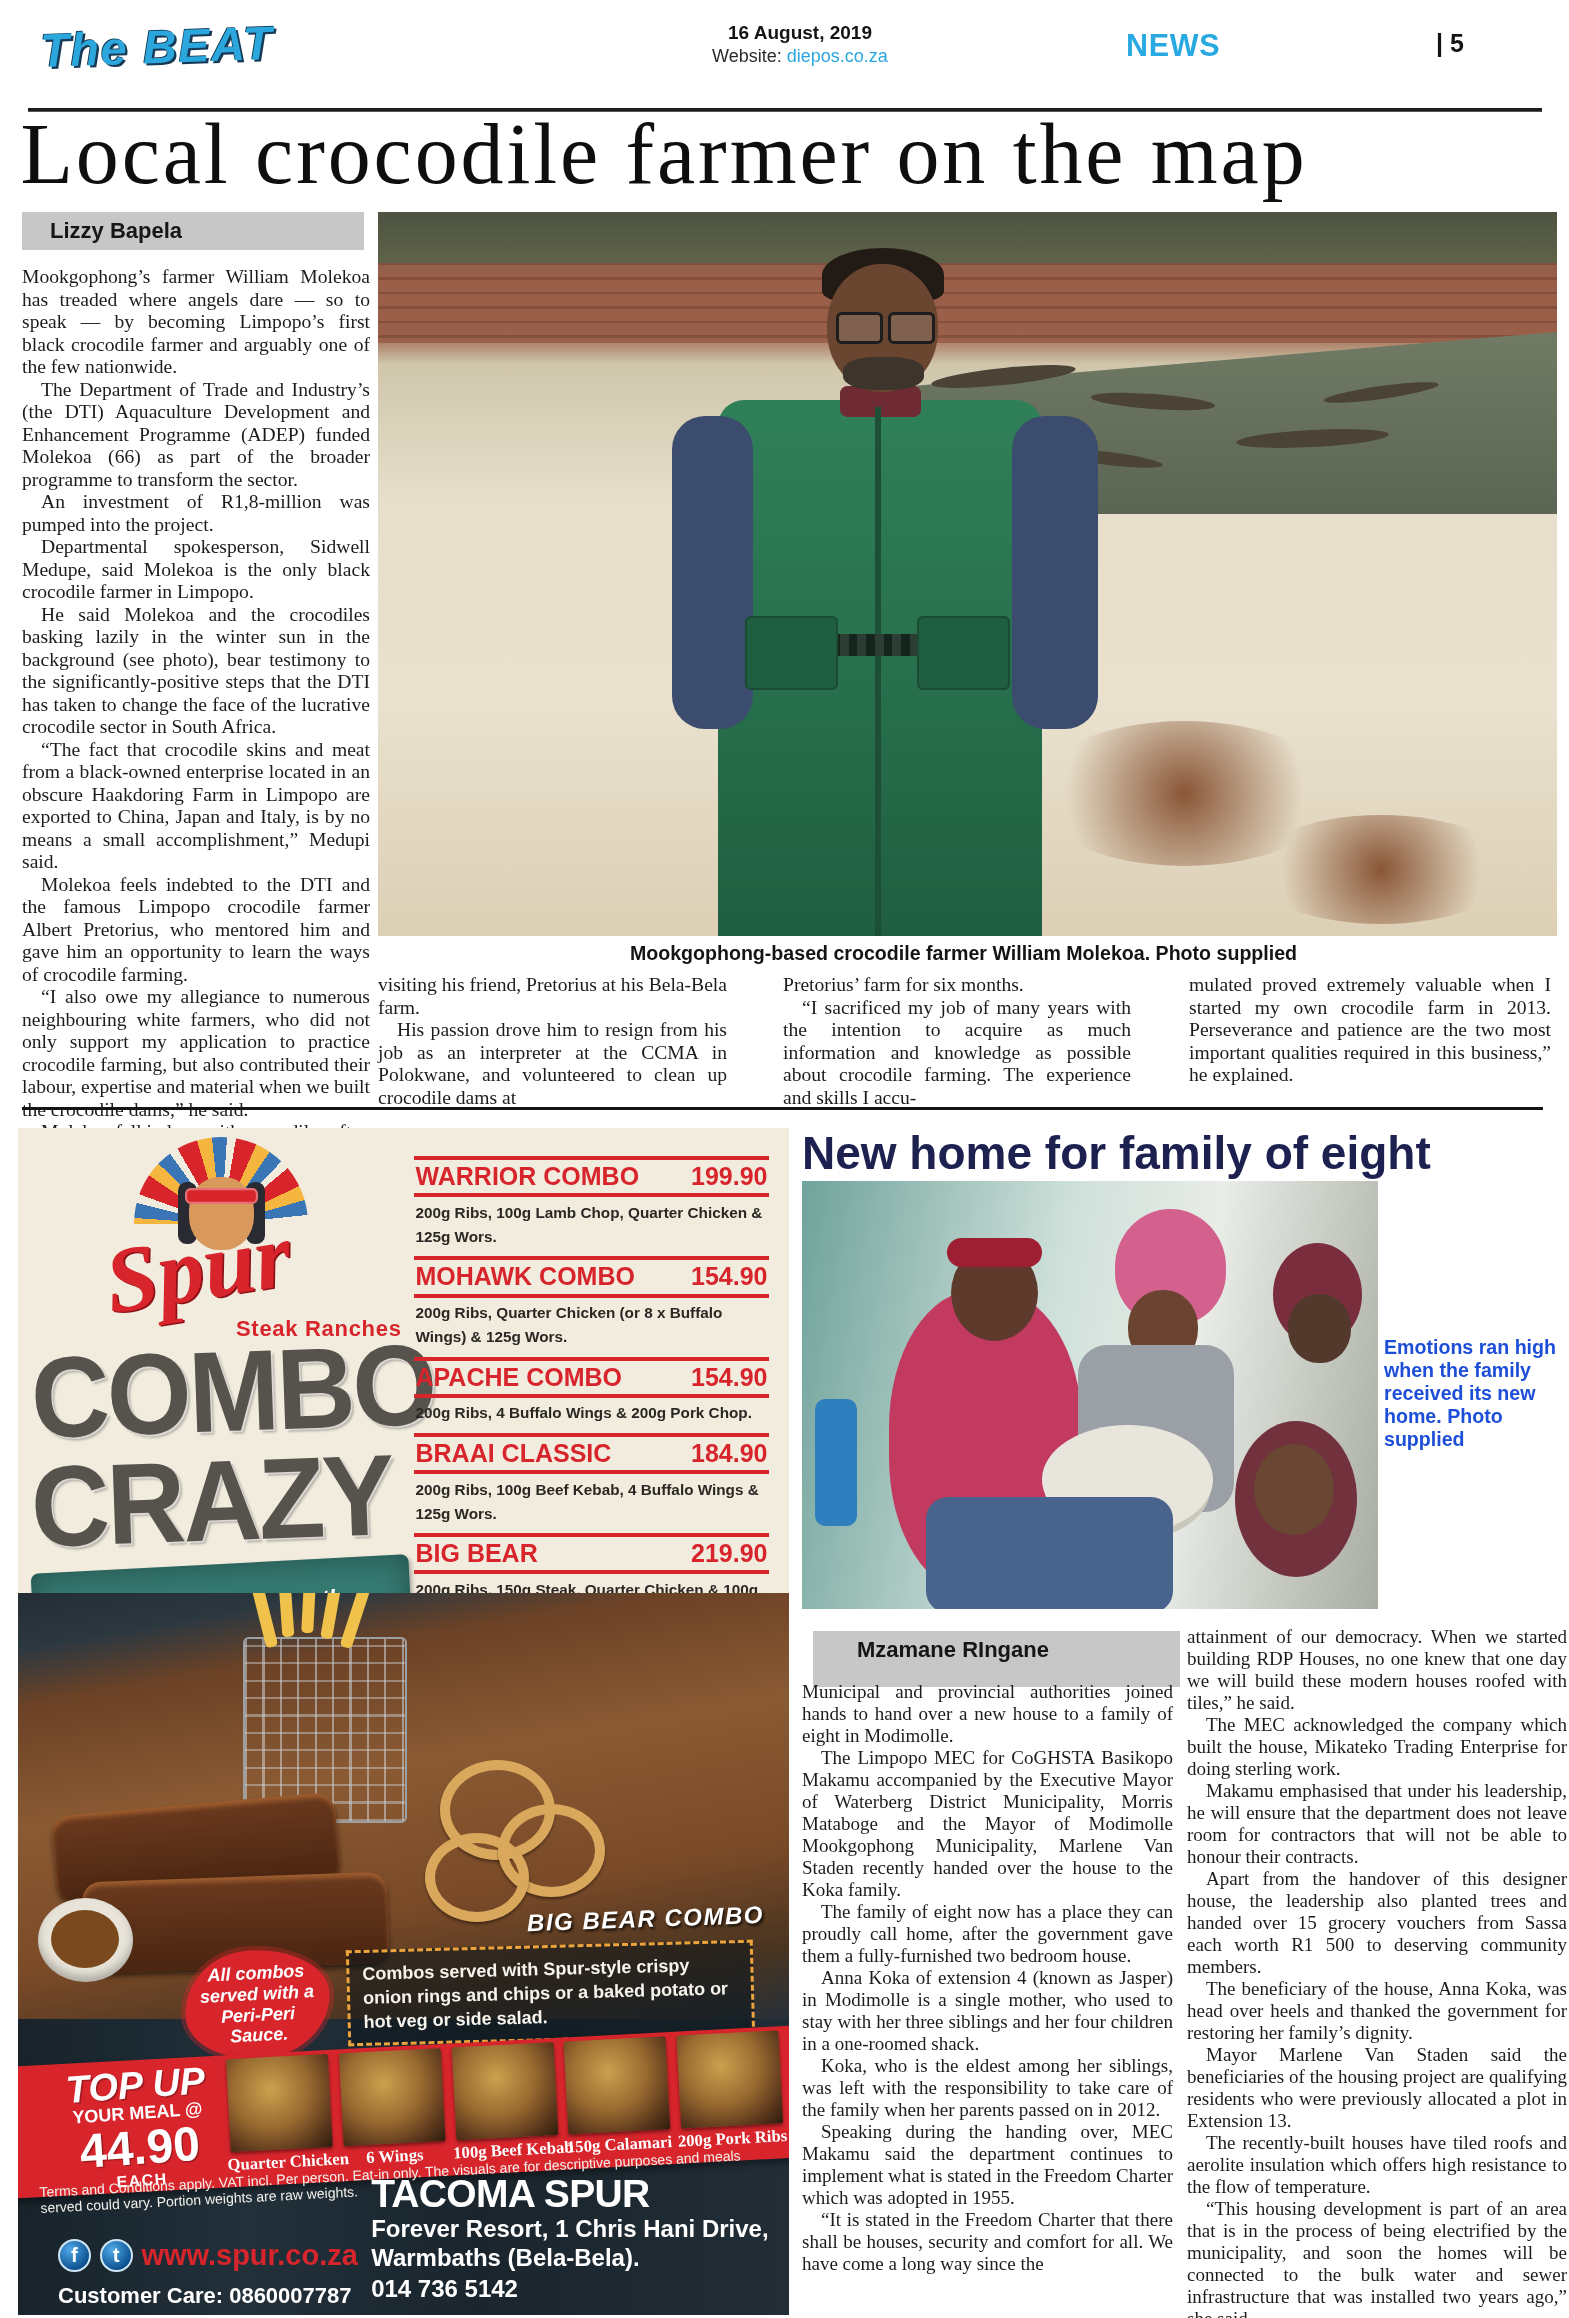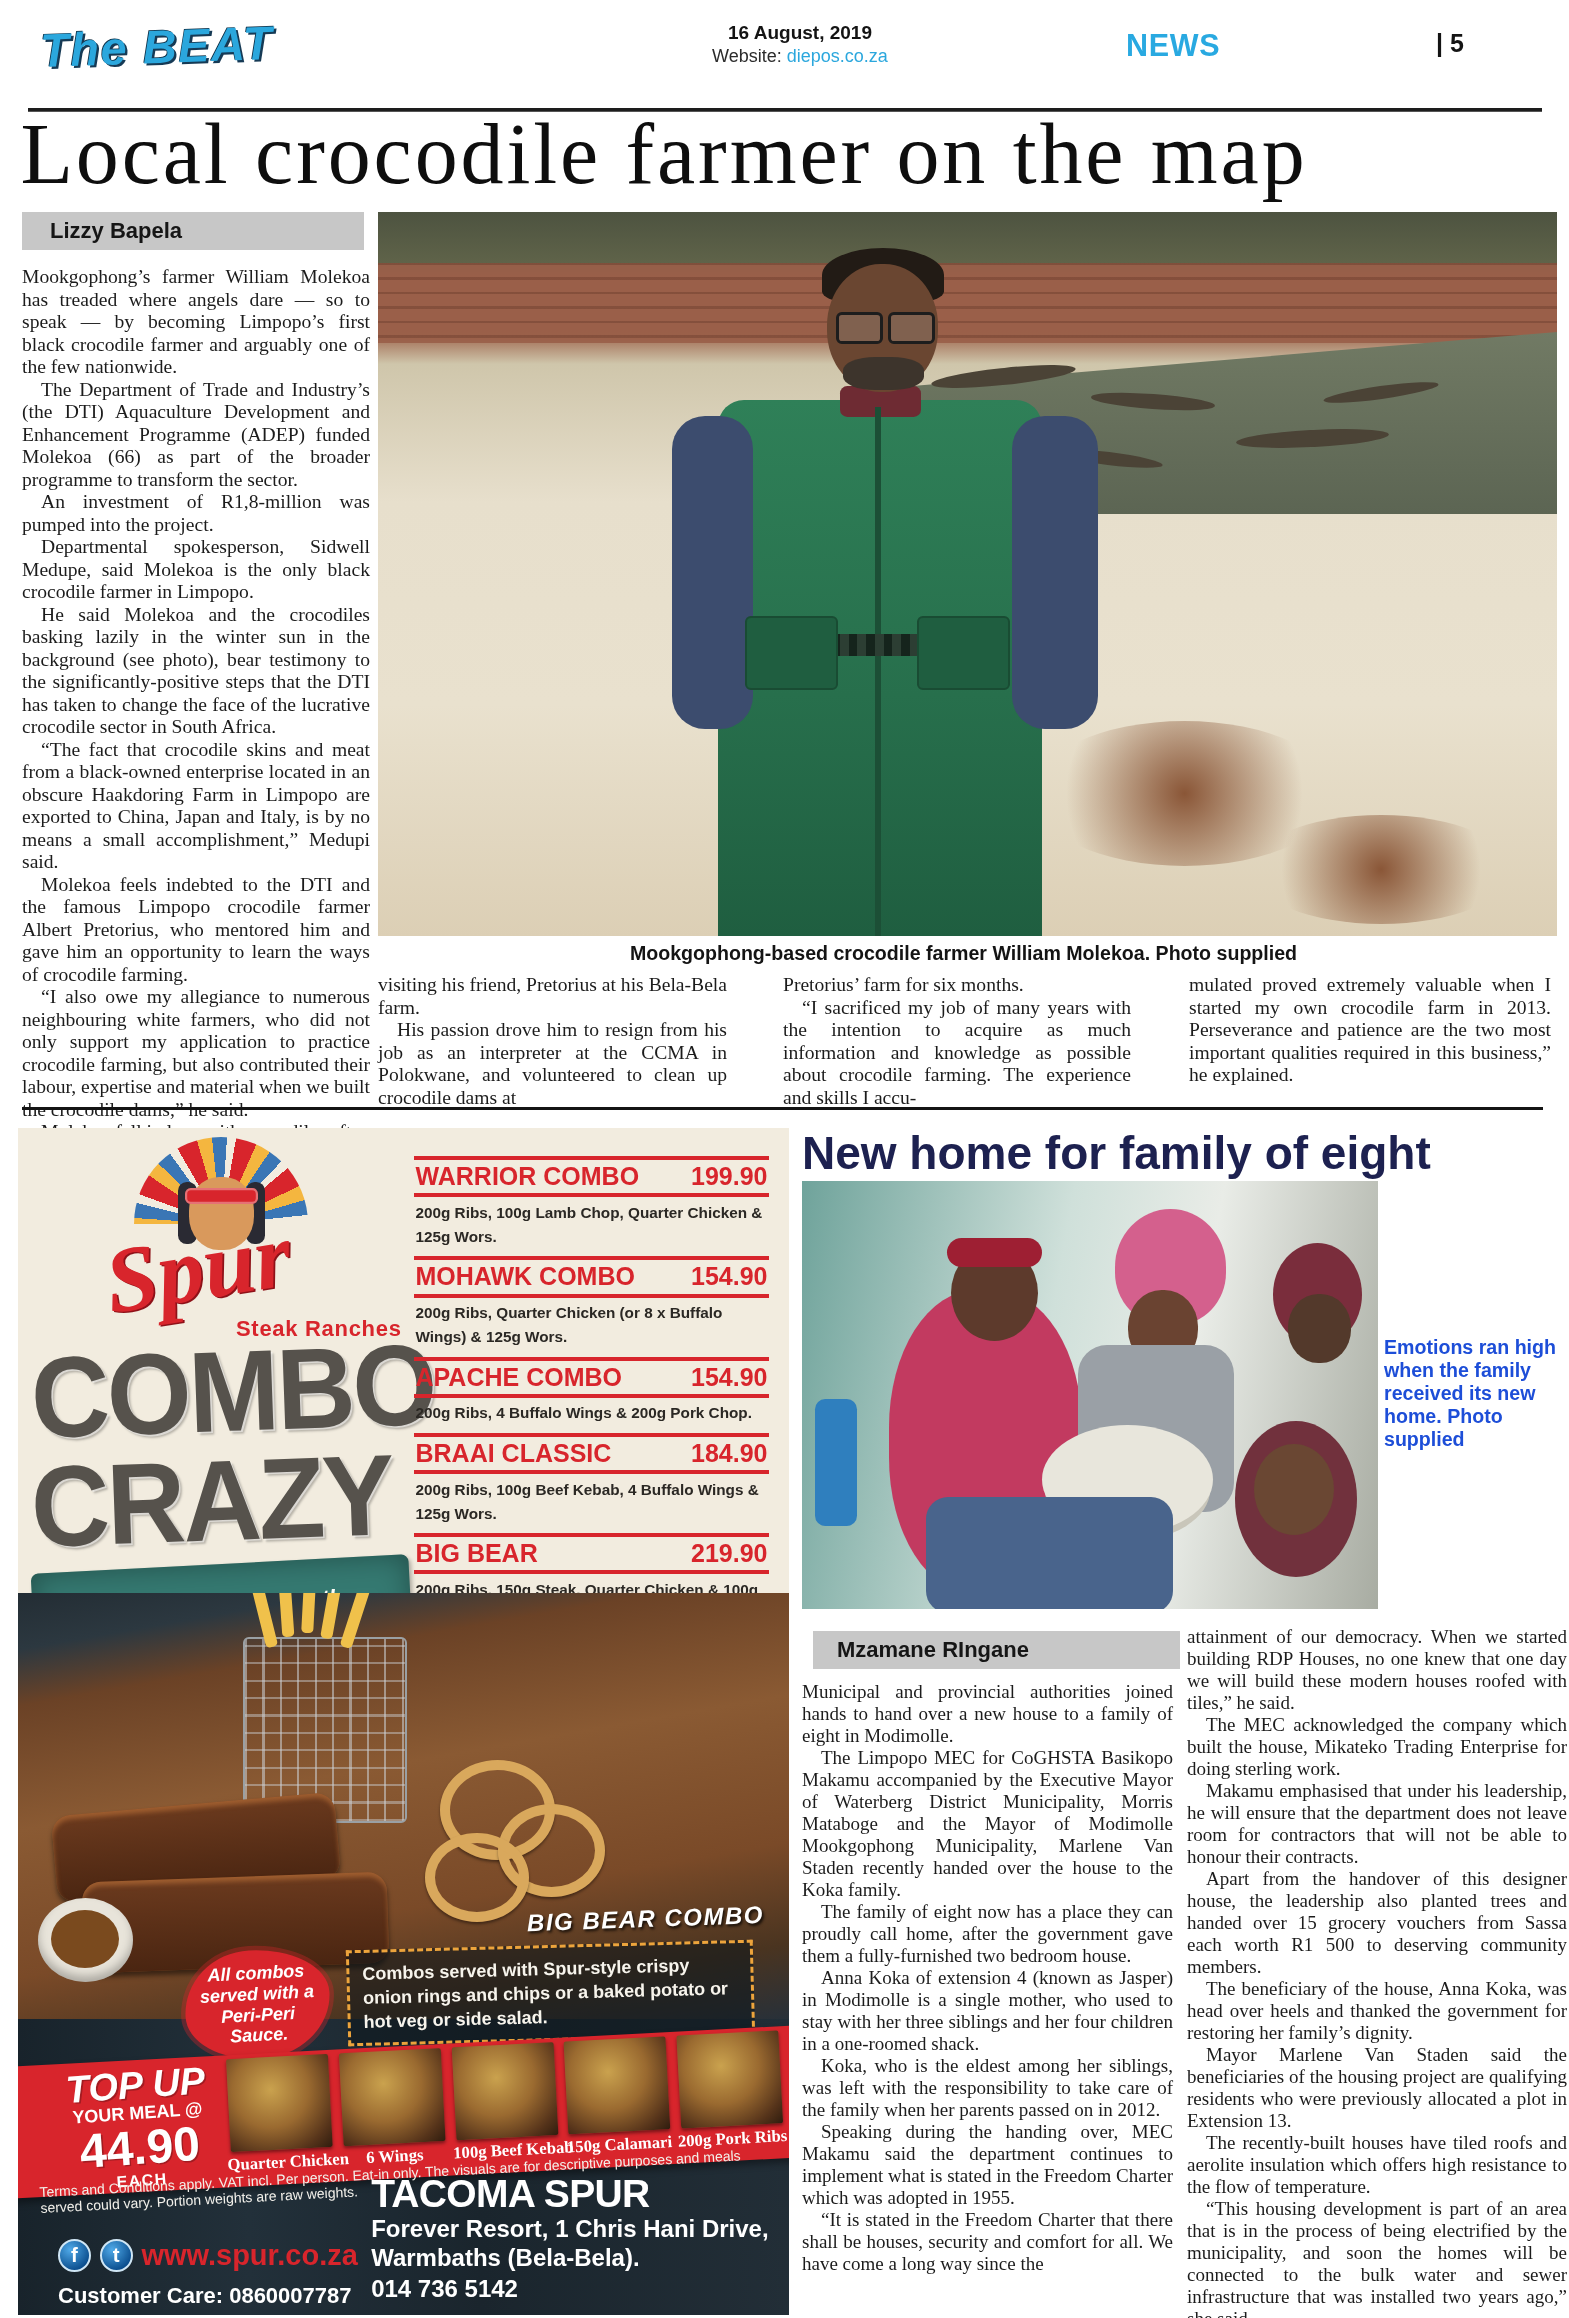--- a/index.html
+++ b/index.html
@@ -139,21 +139,21 @@
   .care{left:40px;top:1155px;font-weight:bold;font-size:22px;color:#fff;}
 
   
   .headline2{left:802px;top:1126px;width:763px;font-family:"Liberation Sans",sans-serif;font-weight:bold;
       font-size:46px;color:#1d2150;letter-spacing:0;}
   .photo-family{left:802px;top:1181px;width:576px;height:428px;overflow:hidden;
       background:linear-gradient(100deg,#6fa39b 0%,#cfe0da 42%,#e9ece7 65%,#a8aca2 100%);}
   .pf-shape{position:absolute;}
   .caption2{left:1384px;top:1336px;width:183px;font-family:"Liberation Sans",sans-serif;font-weight:bold;
       font-size:19.6px;line-height:23px;color:#1d4ed8;}
-  .byline2{left:813px;top:1631px;width:367px;height:38px;line-height:38px;padding-left:24px;box-sizing:border-box;}
+  .byline2{left:813px;top:1631px;width:367px;height:56px;line-height:38px;padding-left:44px;box-sizing:border-box;}
   .col-e{left:802px;top:1681px;width:371px;font-size:19px;line-height:22px;}
   .col-f{left:1187px;top:1626px;width:380px;font-size:19px;line-height:22px;}
 </style>
 </head>
 <body>
 
 <div class="page">
 
   <div class="abs masthead">The BEAT</div>
   <div class="abs hdr-center">

